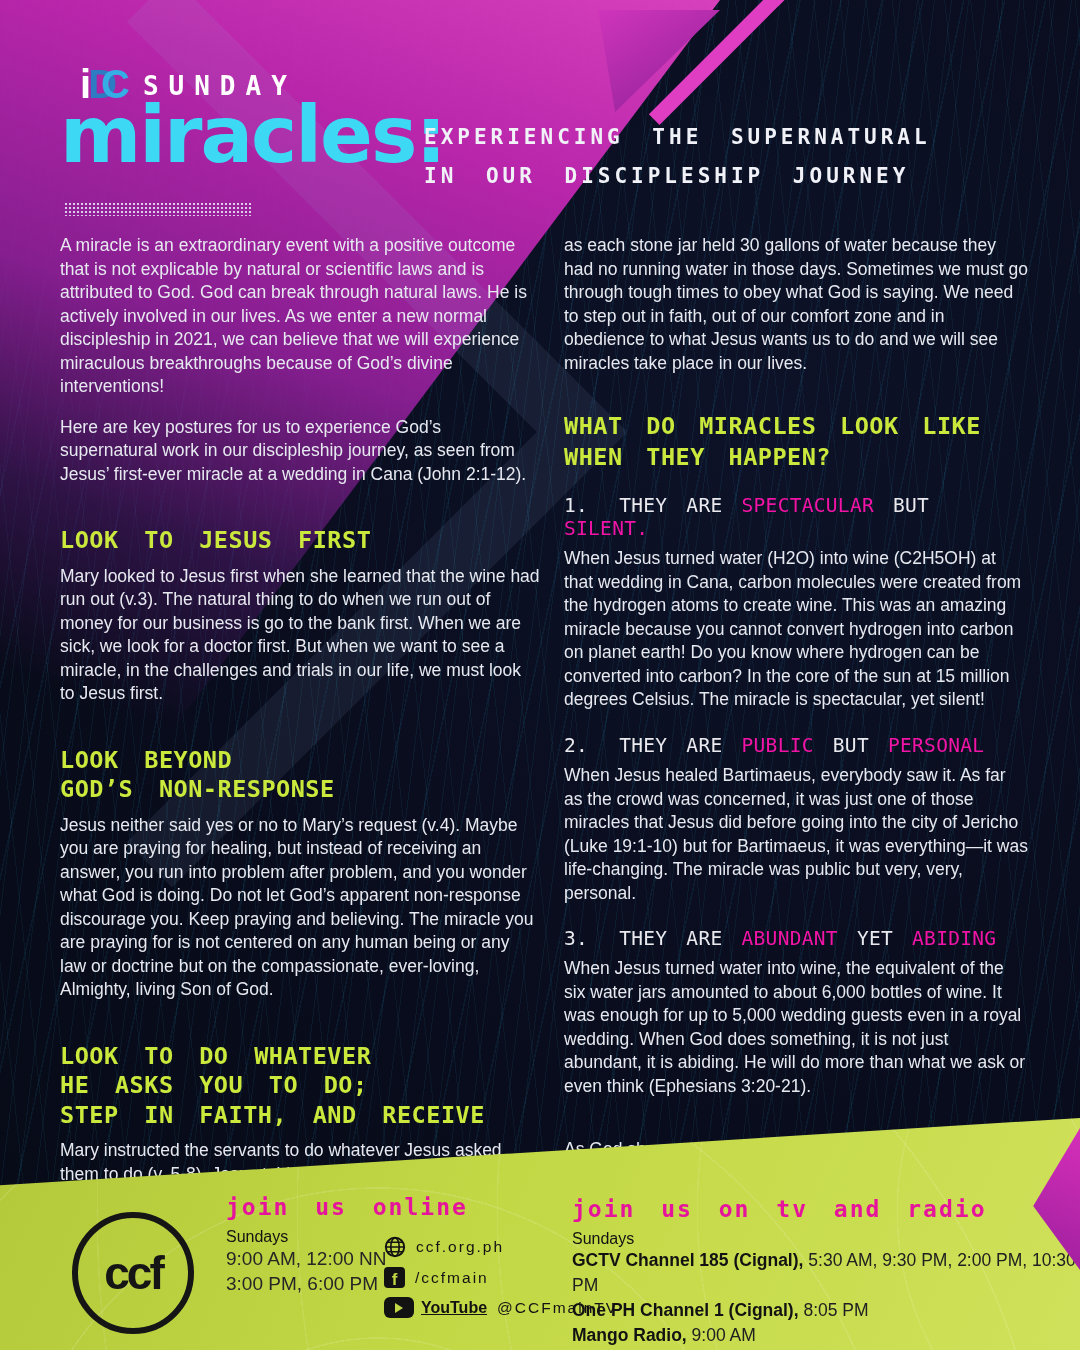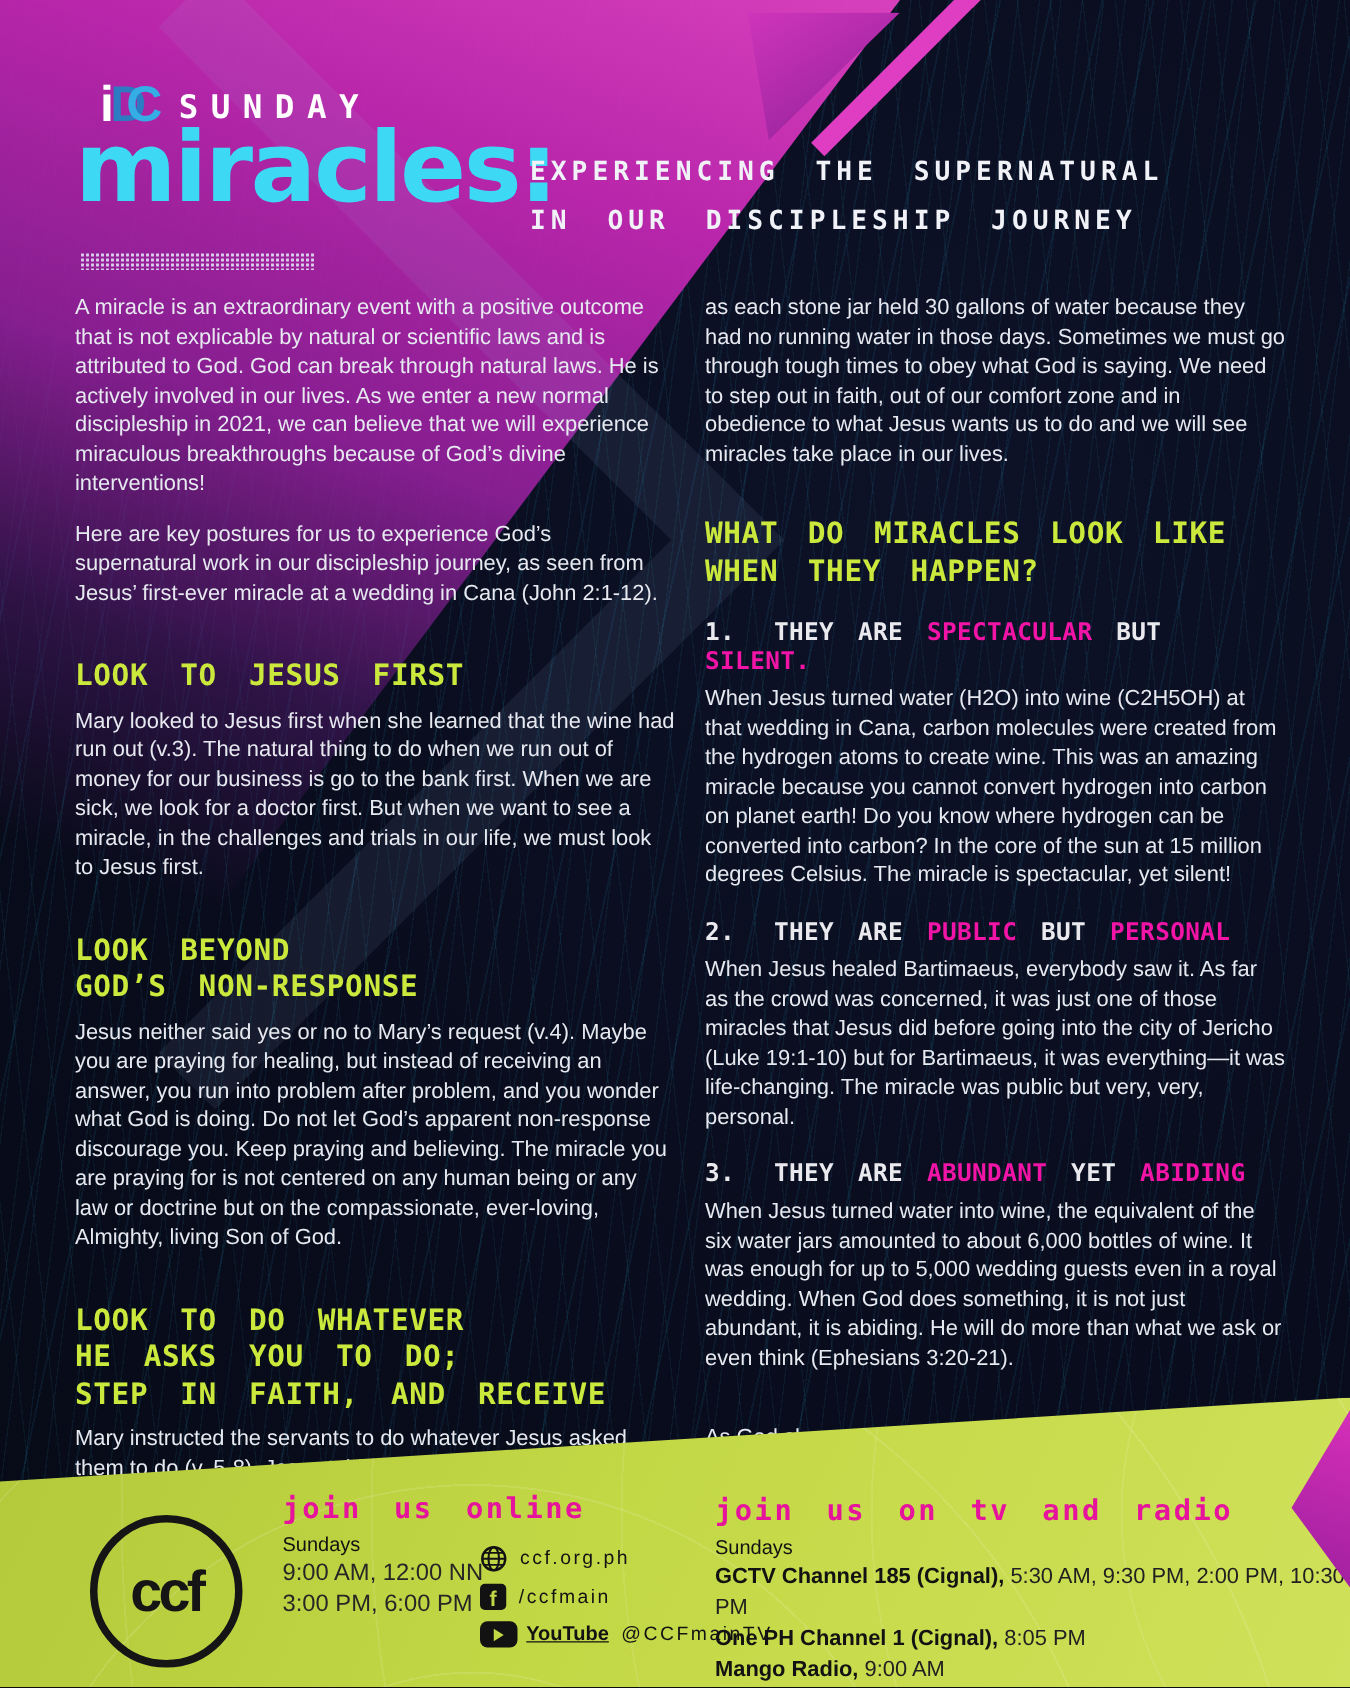--- a/index.html
+++ b/index.html
@@ -74,21 +74,21 @@
     font-family:"DejaVu Sans Mono",monospace;font-weight:bold;font-size:23.5px;
     color:#cbe93c;letter-spacing:0.5px;word-spacing:11px;line-height:1.25;
     white-space:pre-line;margin:40px 0 9px;
   }
   .q-heading{
     font-family:"DejaVu Sans Mono",monospace;font-weight:bold;font-size:23.5px;
     color:#cbe93c;letter-spacing:0.5px;word-spacing:9px;line-height:1.3;
     white-space:pre-line;margin:36px 0 10px;
   }
   .item-heading{
-    font-family:"DejaVu Sans Mono",monospace;font-weight:bold;font-size:19.5px;
+    font-family:"DejaVu Sans Mono",monospace;font-weight:normal;font-size:19.5px;
     color:#e9e9ee;word-spacing:7px;letter-spacing:0.3px;margin:22px 0 7px;
   }
   .item-heading .num{margin-right:12px;}
   .item-heading .hl{color:#f214a6;}
   .closing{margin-top:40px;}
   
   .footer{
     position:absolute;left:0;top:1118px;width:1080px;height:232px;z-index:6;
     clip-path:polygon(0 29%,100% 0,100% 100%,0 100%);
     background:linear-gradient(115deg,#b3c93a 0%,#c3d845 45%,#cfe15a 100%);

